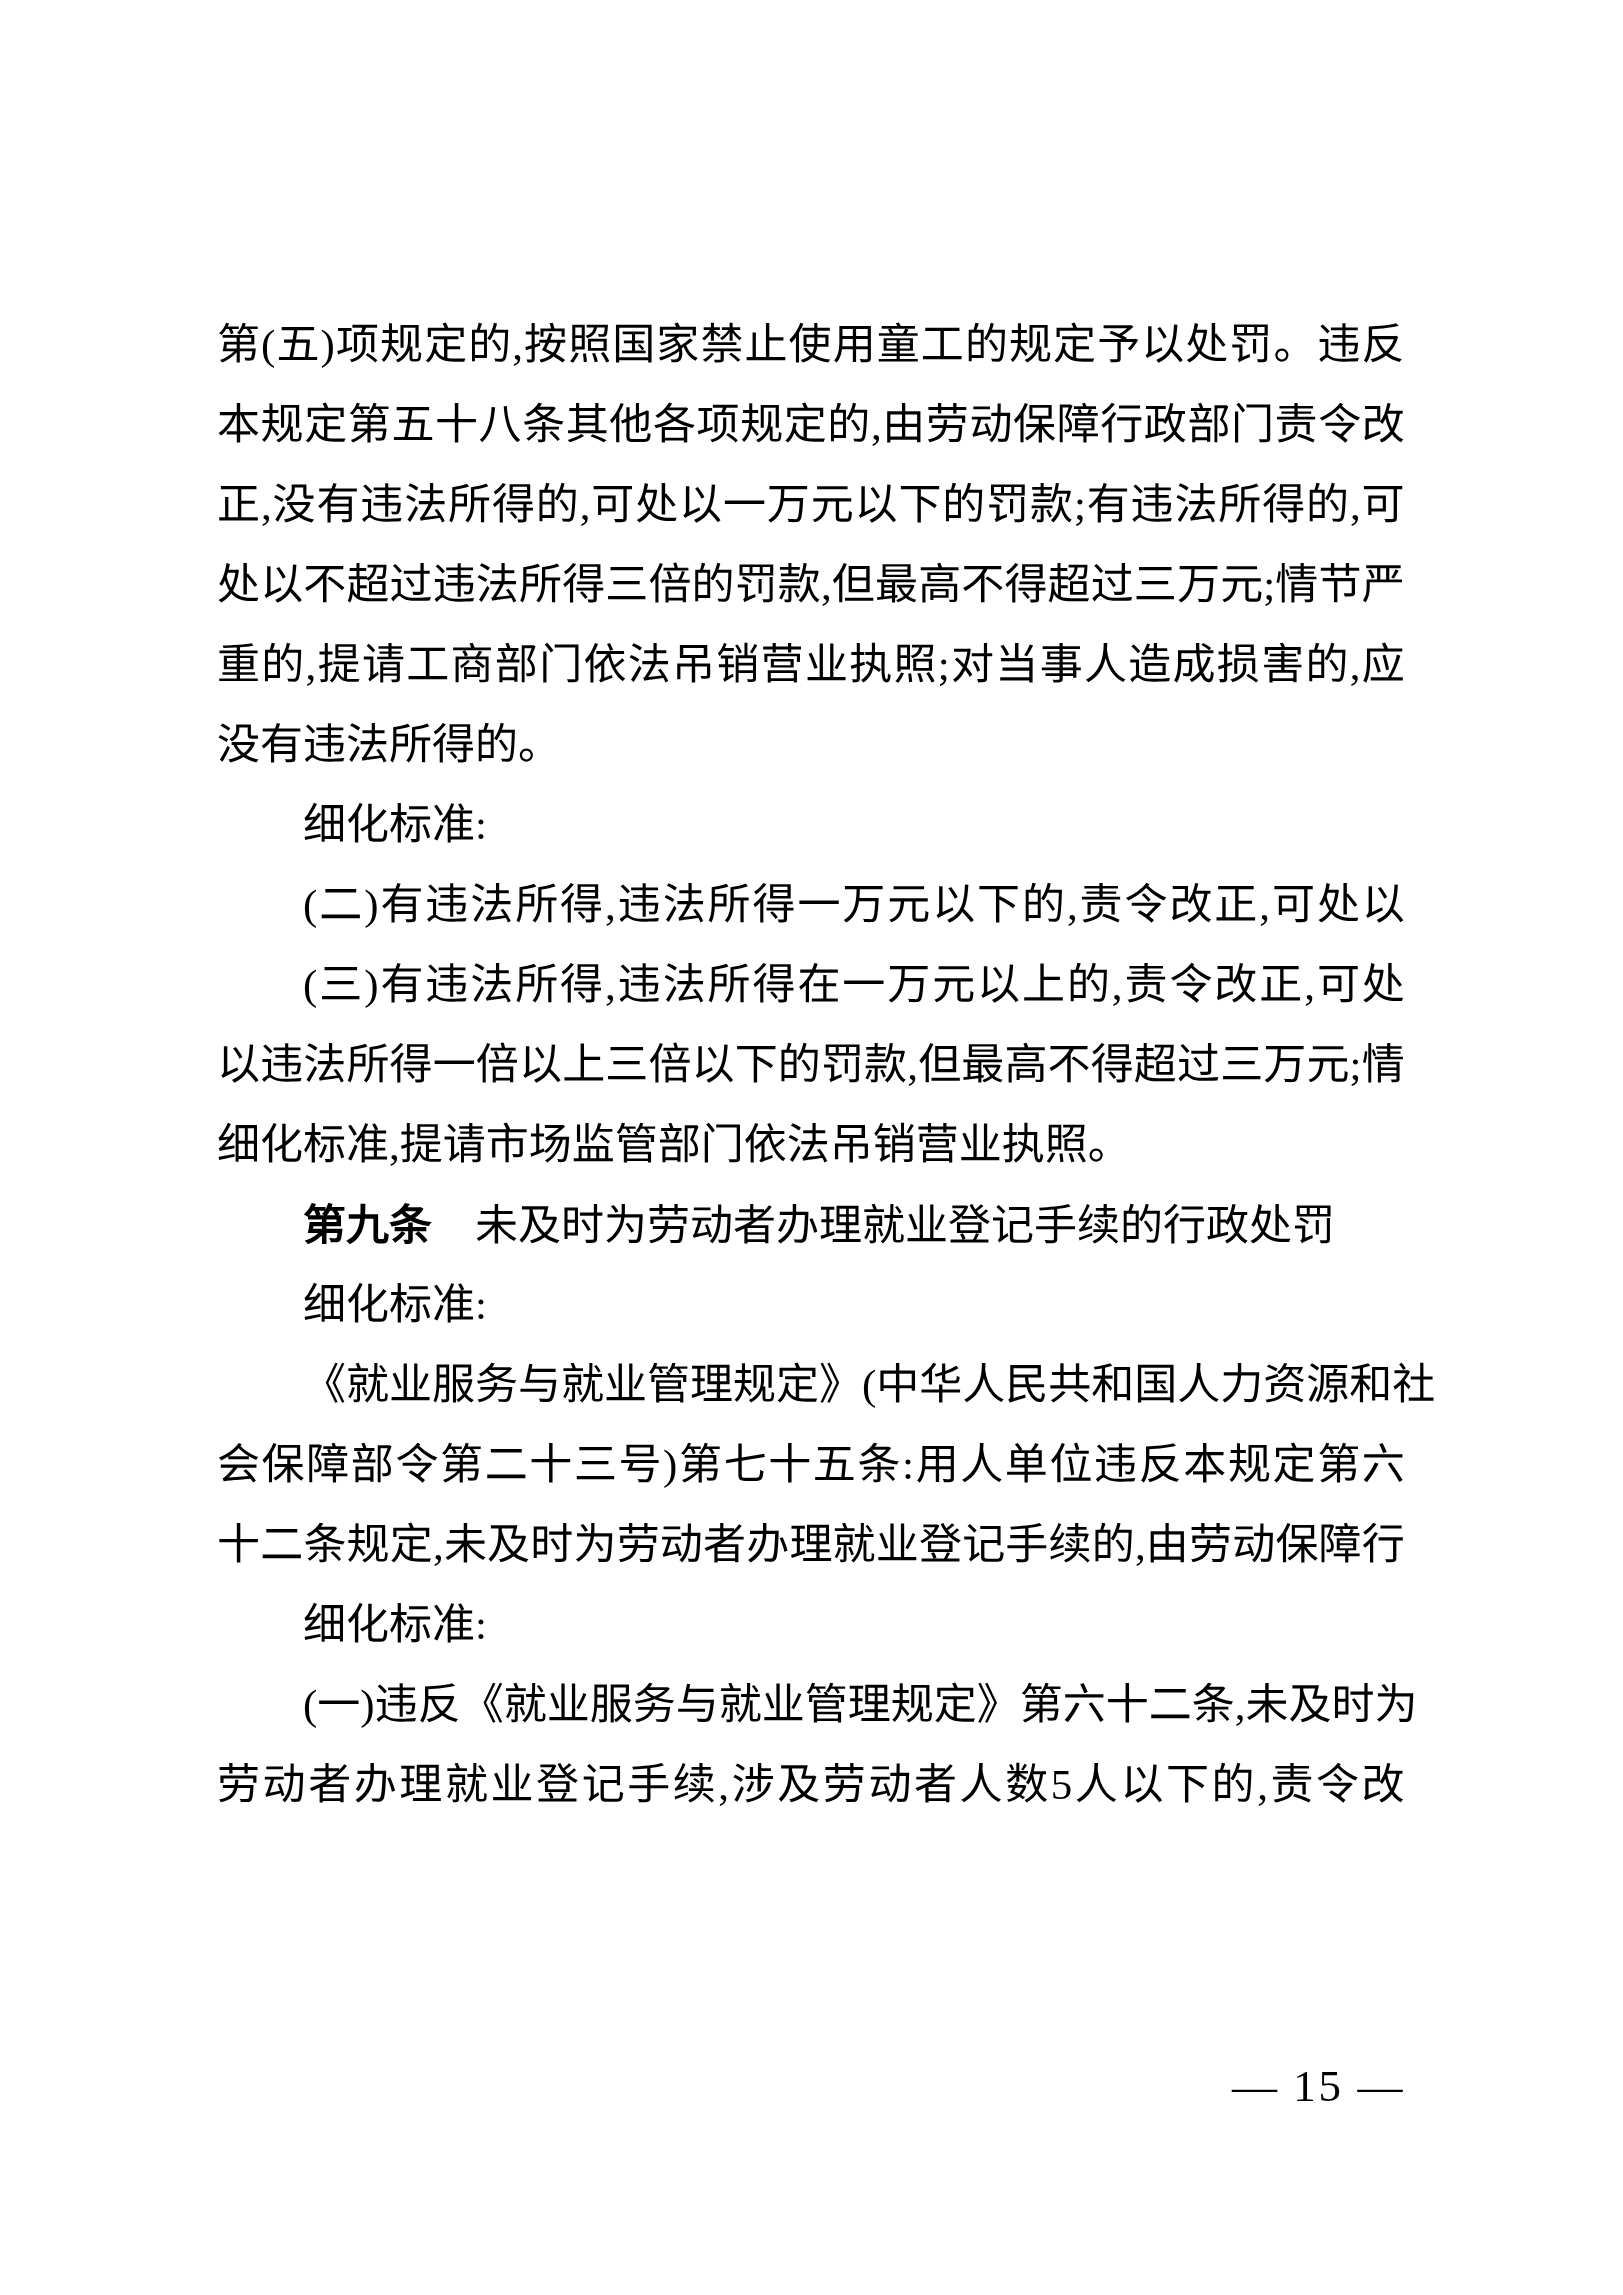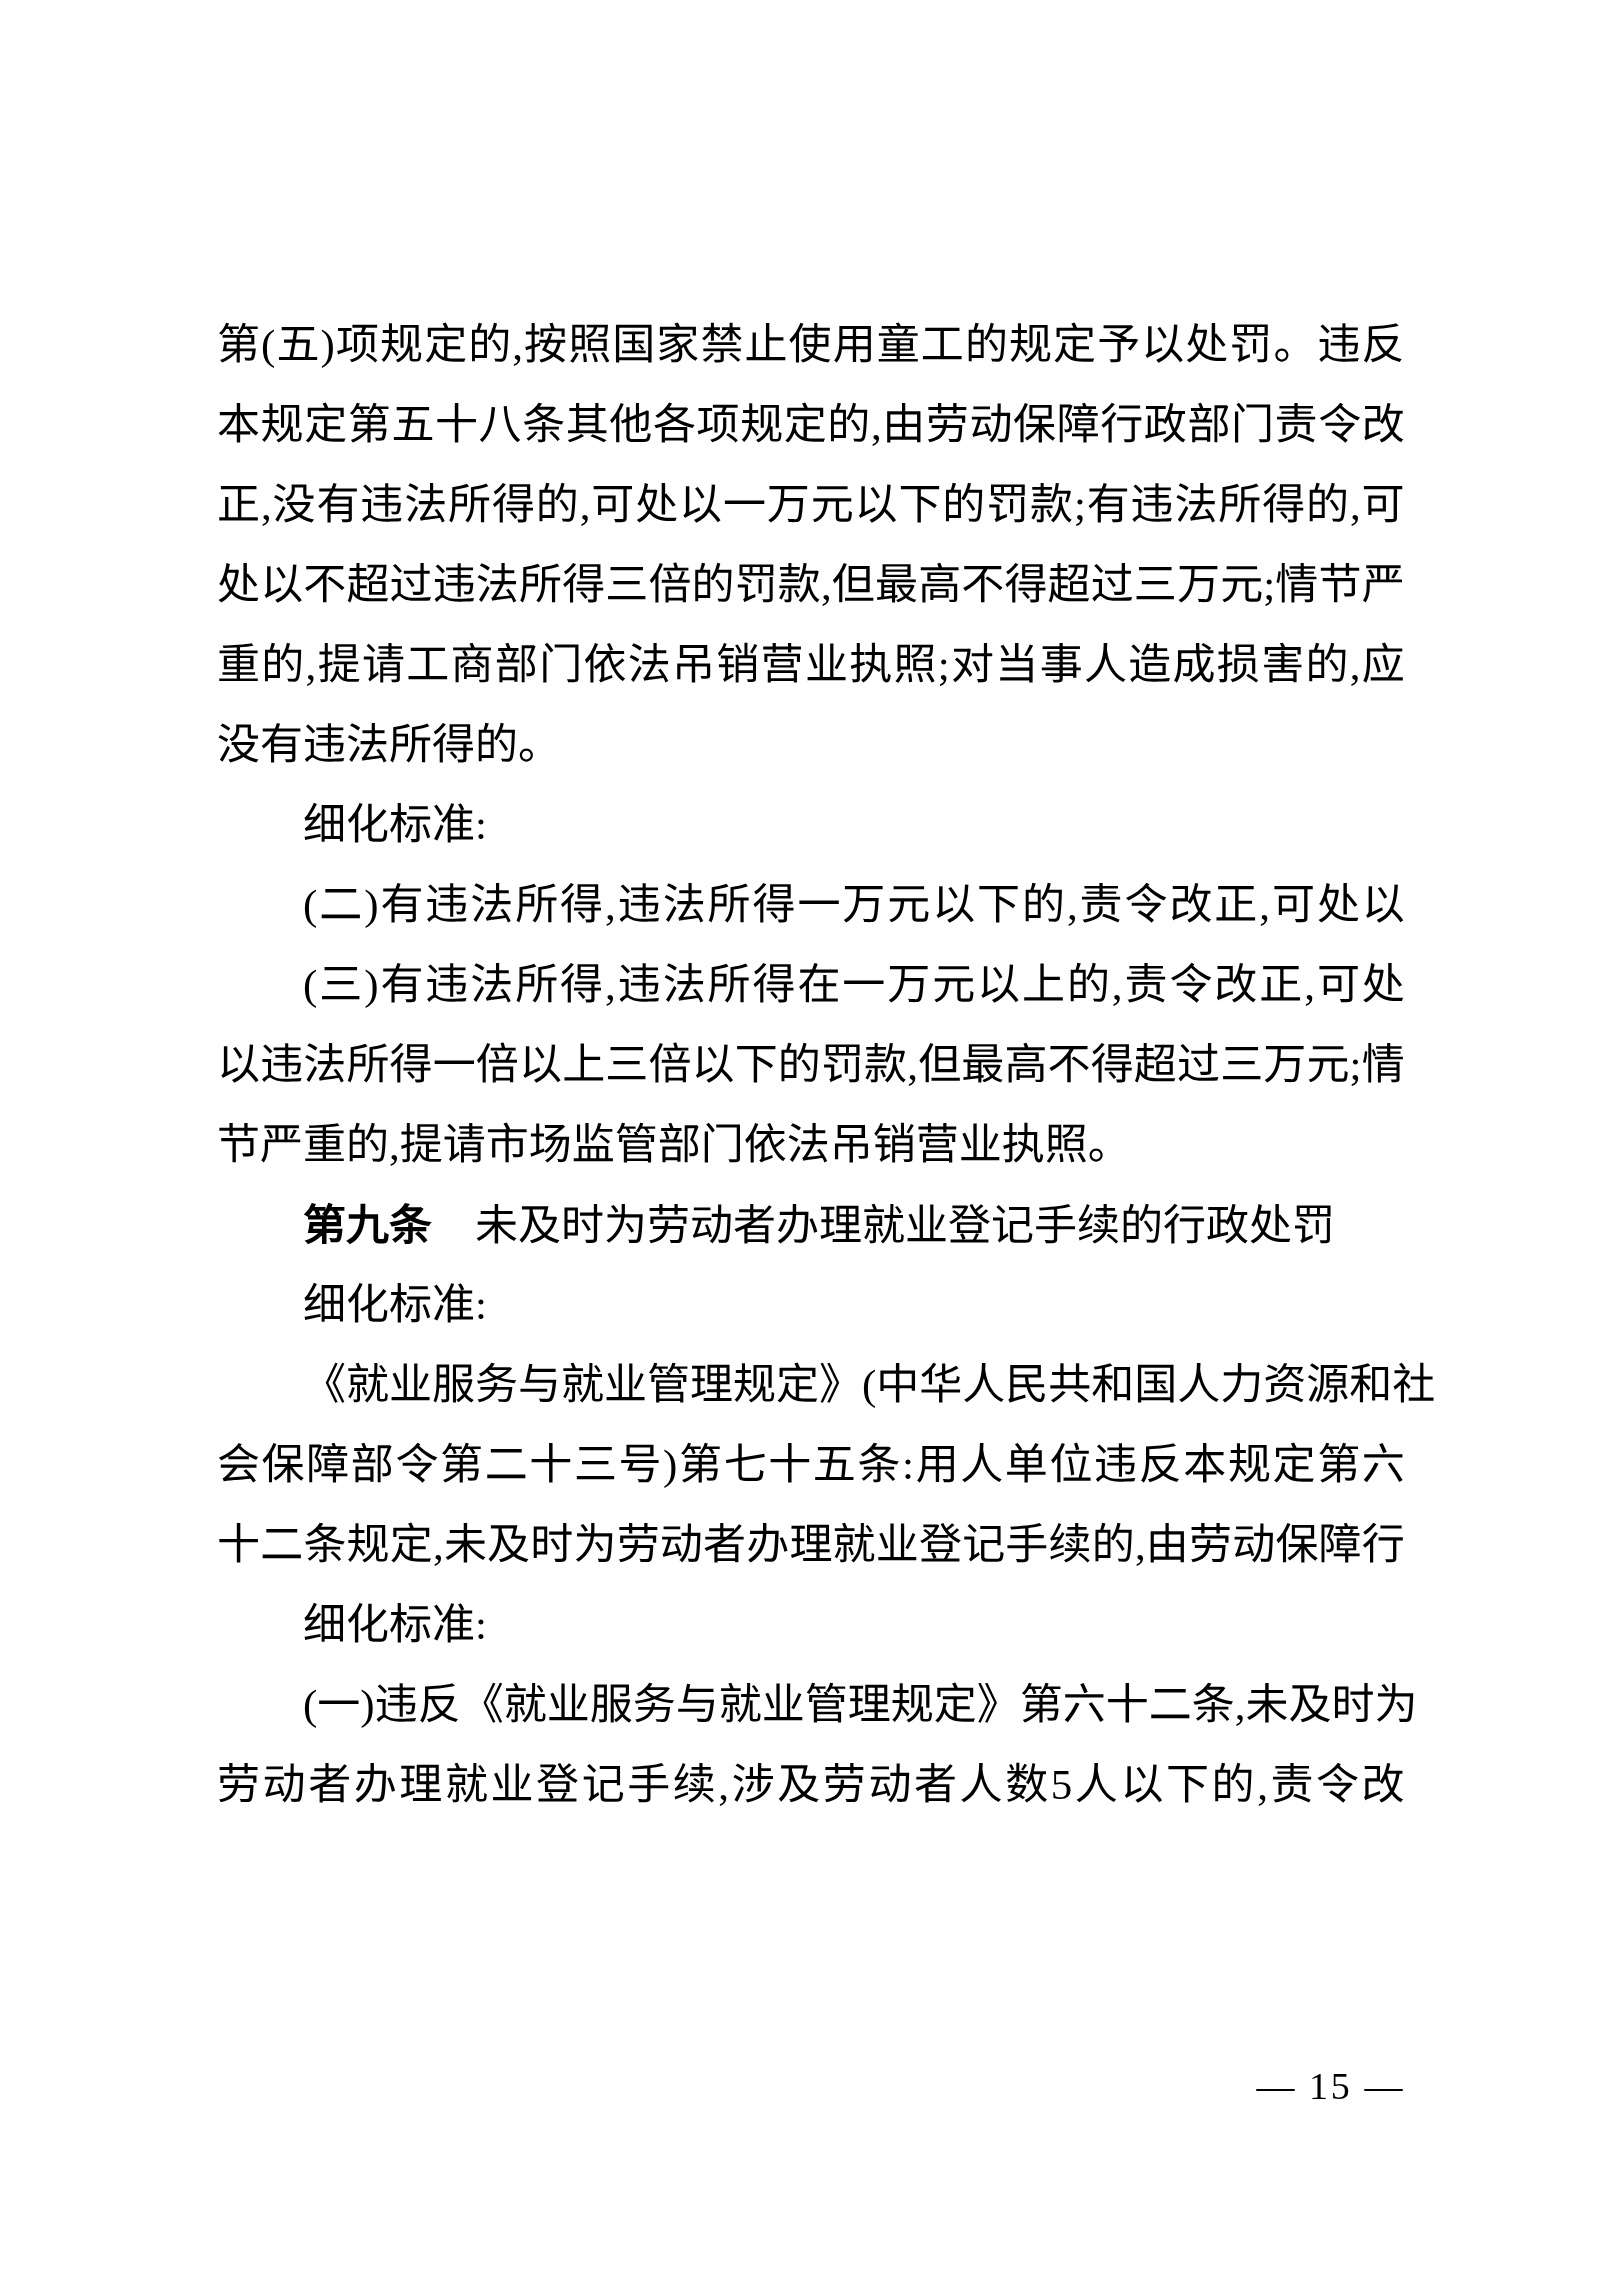--- a/index.html
+++ b/index.html
@@ -49,21 +49,21 @@
     font-family: "Liberation Sans", "DejaVu Sans", sans-serif;
     margin-top: 17px;
   }
   .part + .part { margin-left: 43px; }
   .page-number {
     position: absolute;
     top: 2059px;
     right: 218px;
     height: 55px;
     line-height: 55px;
-    font-size: 38px;
+    font-size: 45px;
     letter-spacing: 2.6px;
     text-align: center;
   }
 </style>
 </head>
 <body>
 
 <div class="page">
   <div class="text-block" style="color: rgb(0, 0, 0);">
       <div class="line flex">
@@ -307,21 +307,21 @@
         <span class="char">不</span>
         <span class="char">得</span>
         <span class="char">超</span>
         <span class="char">过</span>
         <span class="char">三</span>
         <span class="char">万</span>
         <span class="char">元</span>
         <span class="char">;</span>
         <span class="char">情</span>
       </div>
-      <div class="line">节严重的,提请市场监管部门依法吊销营业执照。</div>
+      <div class="line">细化标准,提请市场监管部门依法吊销营业执照。</div>
       <div class="line indent-text"><span class="part bold">第九条</span><span class="part">未及时为劳动者办理就业登记手续的行政处罚</span></div>
       <div class="line indent-text">细化标准:</div>
       <div class="line flex indent-flex">
         <span class="char">《</span>
         <span class="char">就</span>
         <span class="char">业</span>
         <span class="char">服</span>
         <span class="char">务</span>
         <span class="char">与</span>
         <span class="char">就</span>

